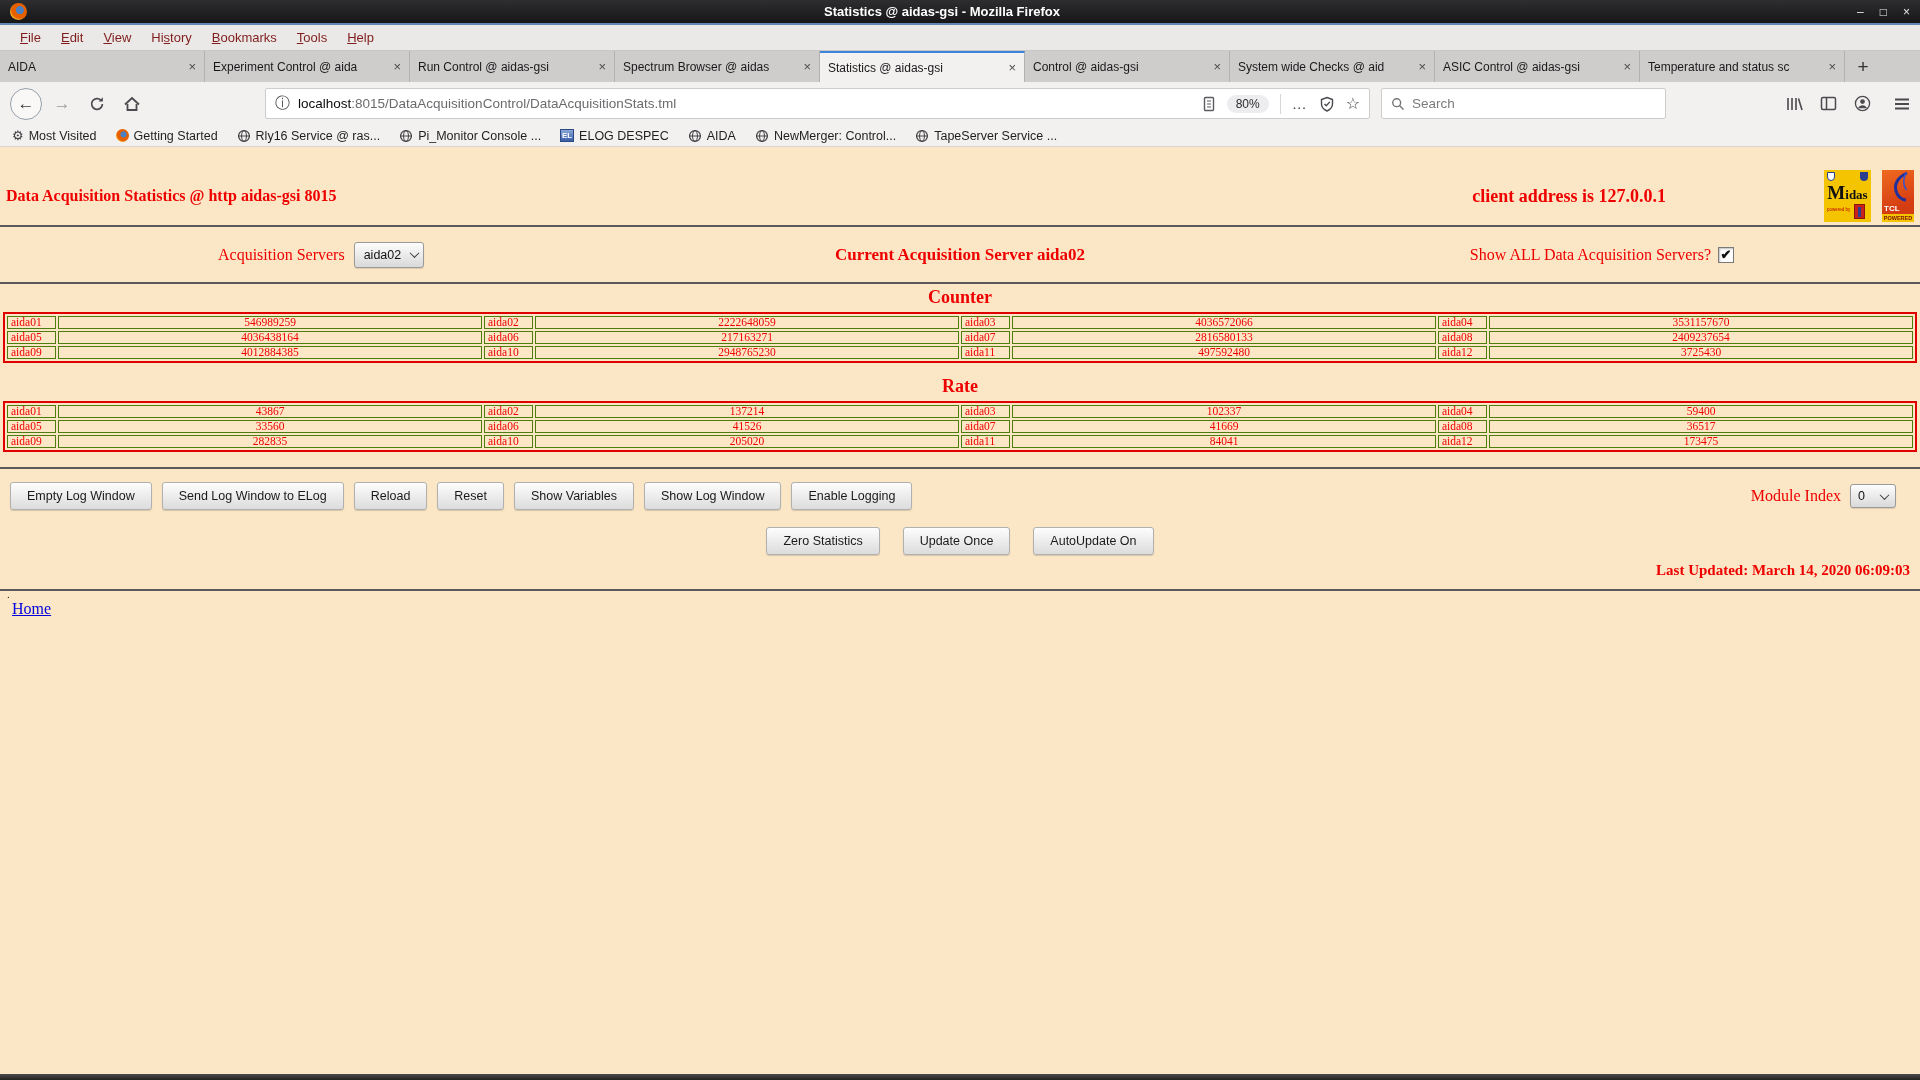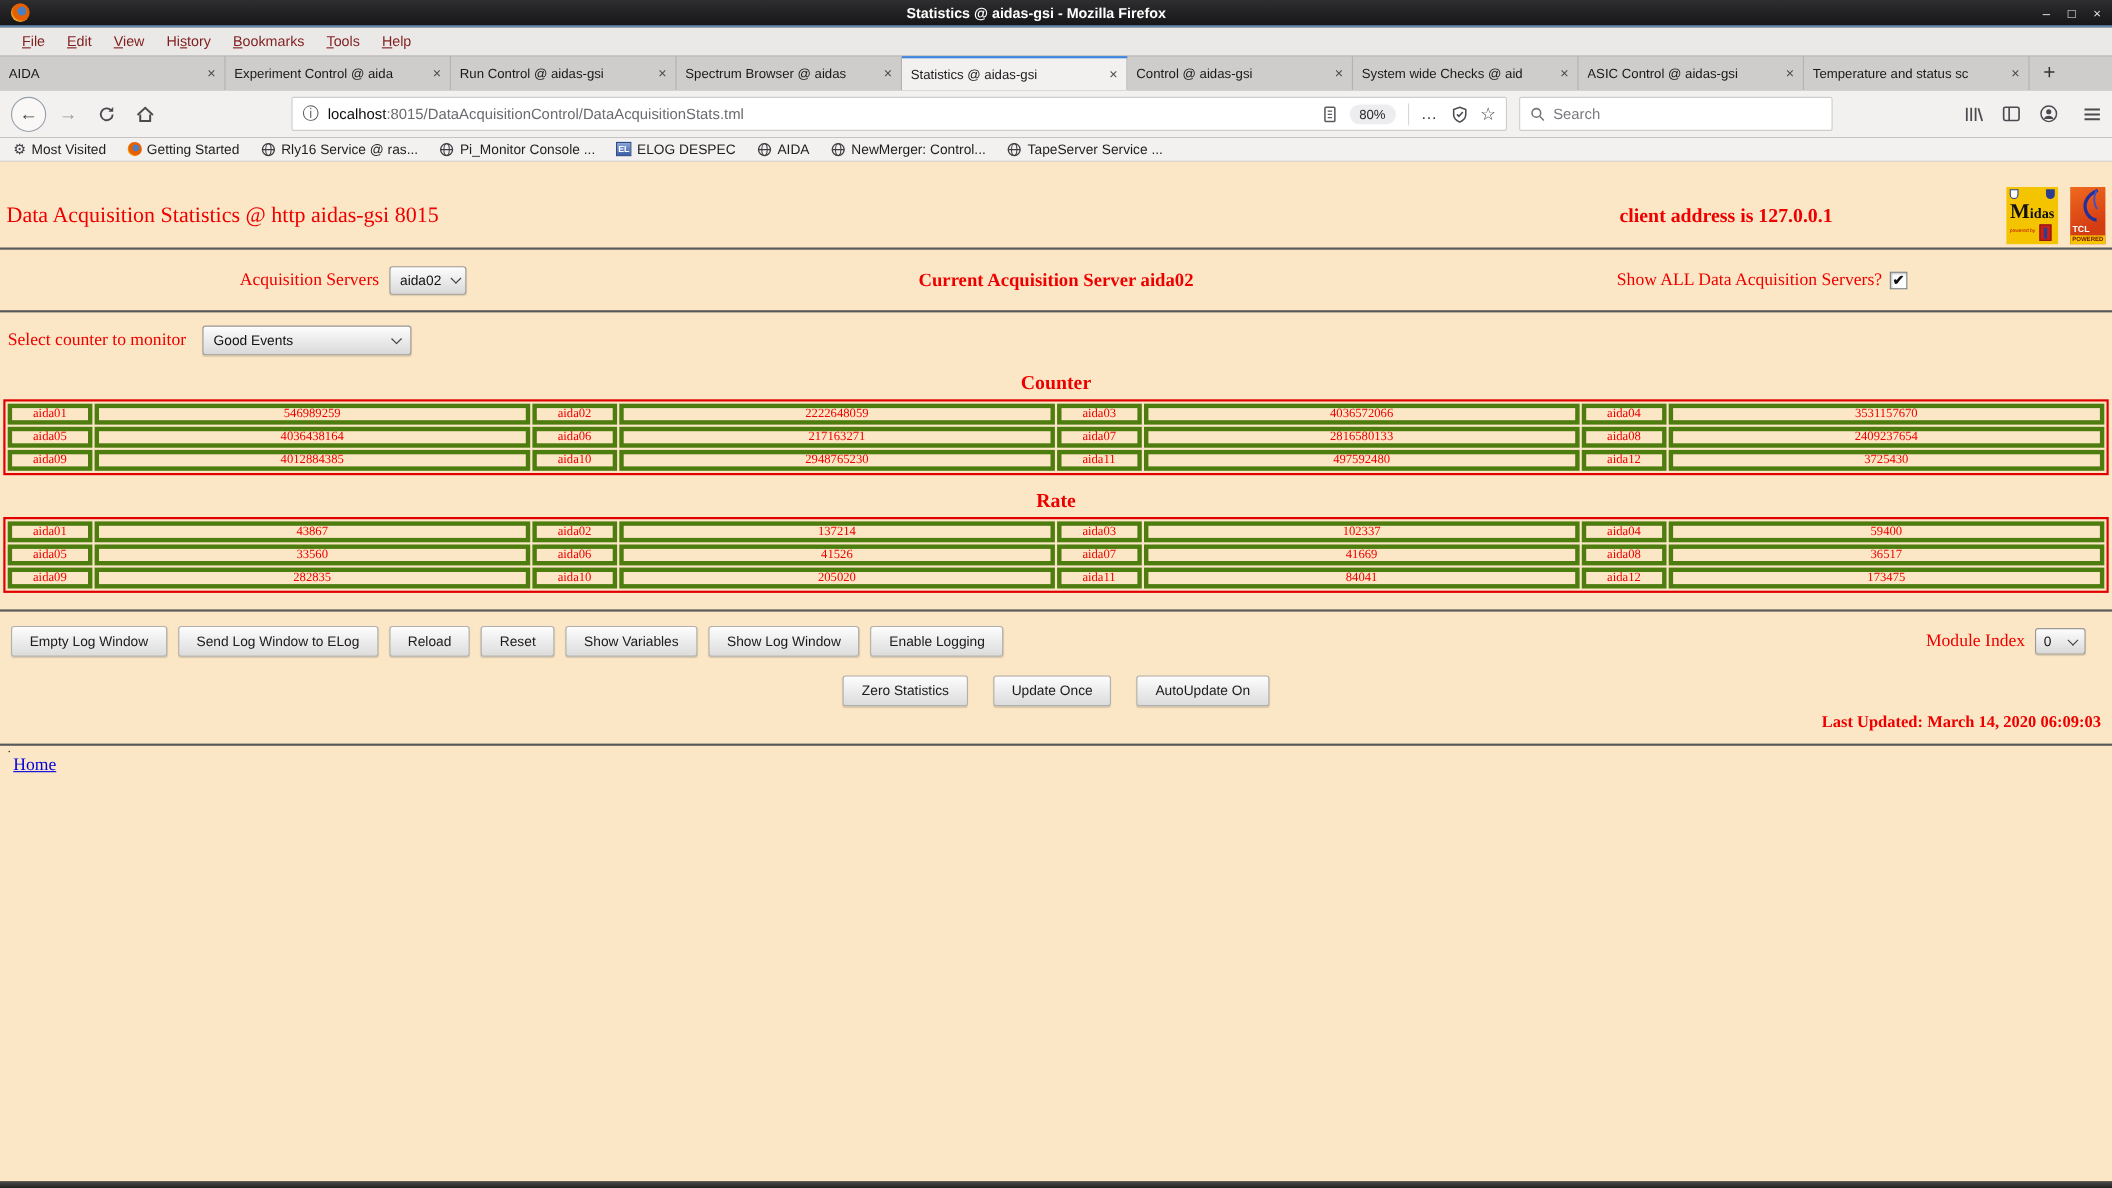--- a/index.html
+++ b/index.html
@@ -64,21 +64,21 @@
   .bm { display:flex; align-items:center; gap:5px; white-space:nowrap; }
   .bm .gear { font-size:13px; color:#3d3d42; }
   .bm-orb { width:13px; height:13px; border-radius:50%; flex:none;
             background:radial-gradient(circle at 58% 42%, #4a7fc1 0 26%, #e66000 32% 58%, #f9bc2d 75%); }
   .el-badge { width:14px; height:13px; background:linear-gradient(#8aa7d8,#3a5da8); color:#fff; font-size:8px;
               font-weight:bold; display:flex; align-items:center; justify-content:center; border:1px solid #2e4a86; }
 
   
   .page { flex:1; background:#fbe7c5; font-family:"Liberation Serif", serif; color:#ee0000; overflow:hidden; }
   .page-header { display:flex; align-items:center; padding:24px 6px 4px 6px; height:78px; }
-  .page-title { font-size:20px; font-weight:normal; flex:1; }
+  .page-title { font-size:16px; font-weight:bold; flex:1; }
   .client-address { font-size:18px; font-weight:bold; margin-right:158px; }
   .logos { display:flex; gap:11px; align-items:flex-start; }
   .midas-logo { width:47px; height:52px; background:#f5c400; position:relative; overflow:hidden;
                 display:flex; align-items:center; justify-content:center; }
   .midas-text { color:#111; font-weight:bold; font-size:13px; font-family:"Liberation Serif",serif; margin-top:-6px; }
   .midas-text::first-letter { font-size:19px; }
   .midas-sub { position:absolute; left:3px; bottom:10px; font-size:4.5px; color:#b00; font-family:"Liberation Sans",sans-serif; }
   .midas-shield { position:absolute; top:2px; left:3px; width:8px; height:9px; background:#fff; border:1px solid #2a3f8f; border-radius:0 0 4px 4px; }
   .midas-sq { position:absolute; top:2px; right:3px; width:8px; height:9px; background:#2a3f8f; border-radius:0 0 4px 4px; }
   .midas-emblem { position:absolute; right:6px; bottom:3px; width:11px; height:15px; background:#c9201a;
@@ -107,21 +107,21 @@
   .chev { width:7px; height:7px; border-right:1.6px solid #3f3f3f; border-bottom:1.6px solid #3f3f3f;
           transform:rotate(45deg) translate(-1px,-1px); margin-left:10px; flex:none; }
   .sel-server { width:70px; }
   .sel-counter { width:190px; height:27px; }
   .sel-module { width:46px; height:24px; padding:0 7px; }
 
   .section-heading { text-align:center; font-size:18px; font-weight:bold; margin:3px 0 4px 0; }
   .rate-heading { margin-top:13px; }
   table.stats { width:calc(100% - 6px); margin:0 3px; border-collapse:separate; border-spacing:2px;
                 border:2px solid #e00000; background:#fbe7c5; }
-  table.stats td { border:4px solid #4d7c0f; font-size:11.5px; line-height:11px; height:12px; color:#ee0000; padding:0 19px; }
+  table.stats td { border:1px solid #4d7c0f; font-size:11.5px; line-height:11px; height:12px; color:#ee0000; padding:0 3px; }
   td.n { width:2.6%; text-align:left; white-space:nowrap; }
   td.v { width:22.4%; text-align:center; }
 
   .rule-mid { margin-top:15px; }
   .btnrow1 { display:flex; align-items:center; margin-top:13px; padding:0 10px; gap:10px; }
   .btn { height:28px; padding:0 16px; display:inline-flex; align-items:center; justify-content:center;
          background:linear-gradient(#fdfdfd,#dcdcdc); border:1px solid #b0b0b0; border-radius:3px;
          font-family:"Liberation Sans",sans-serif; font-size:12.5px; color:#1a1a1a; box-shadow:0 1px 1px rgba(0,0,0,.15);
          white-space:nowrap; }
   .module-group { margin-left:auto; display:flex; align-items:center; gap:9px; margin-right:14px; }
@@ -376,27 +376,20 @@
       <span class="show-all">
         <span class="red-label">Show ALL Data Acquisition Servers?</span>
         <span class="checkbox">
             <span>✔</span>
           </span>
       </span>
     </div>
 
     <hr class="rule">
 
-    <div class="counter-row">
-      <span class="red-label">Select counter to monitor</span>
-      <span class="sel sel-counter">
-          <span>Good Events</span>
-          <span class="chev"></span>
-        </span>
-    </div>
 
     <div class="section-heading">Counter</div>
     <table class="stats">
       <tbody>
           <tr>
         <td class="n">aida01</td>
             <td class="v">546989259</td>
         <td class="n">aida02</td>
             <td class="v">2222648059</td>
         <td class="n">aida03</td>

